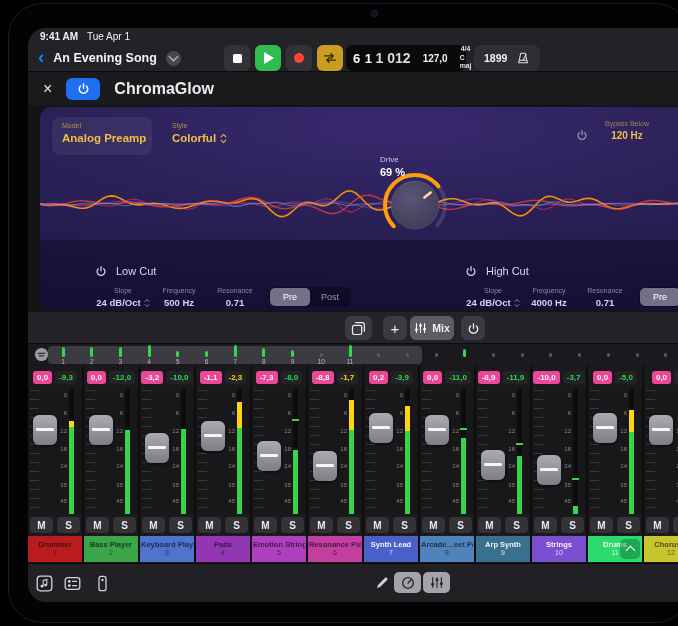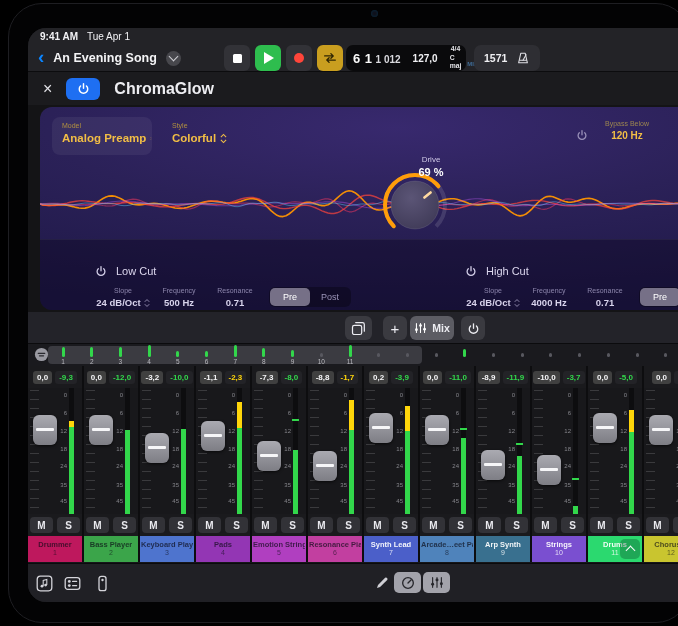--- a/index.html
+++ b/index.html
@@ -29,21 +29,21 @@
   .tbtn.play{background:#2EBD4E}
   .tbtn.cycle{background:#C99E1F}
   .stop-sq{width:9px;height:9px;background:#fff;border-radius:1.5px}
   .play-tri{width:0;height:0;border-left:10px solid #fff;border-top:6px solid transparent;border-bottom:6px solid transparent;margin-left:2px}
   .rec-dot{width:10px;height:10px;border-radius:50%;background:#FF453A}
   .lcd{position:absolute;left:318px;top:0;width:120px;height:26px;border-radius:7px;background:#0a0a0c;
        display:flex;align-items:center;padding:0 7px;gap:6px;box-sizing:border-box}
   .lcd .sep{width:1px;height:15px;background:rgba(255,255,255,0.09)}
   .lcd-pos{display:flex;align-items:baseline;gap:3px;white-space:nowrap}
   .lcd-bar{font-size:13px;font-weight:700;letter-spacing:0.5px;color:#fafafa}
-  .lcd-tick{font-size:10px;color:#d9d9de;font-weight:600}
+  .lcd-tick{font-size:14px;color:#d9d9de;font-weight:600}
   .lcd-tempo{font-size:10px;font-weight:700;color:#f0f0f3}
   .lcd-sig{display:flex;flex-direction:column;align-items:center;font-size:6.8px;line-height:1.25;color:#e4e4e8;font-weight:600}
   .lcd-midi{display:flex;flex-direction:column;justify-content:flex-end;height:18px;font-size:6px;color:#3f6a94;font-weight:700}
   .count-pill{position:absolute;left:446px;top:0;height:26px;border-radius:7px;background:#2e2e33;
               display:flex;align-items:center;gap:9px;padding:0 10px}
   .count-lbl{font-size:10.5px;font-weight:700;color:#f0f0f3}
   
   .plugin-header{position:absolute;top:44px;left:0;right:0;height:33px;background:#1b1b1e;
                  display:flex;align-items:center;gap:14px;padding-left:15px;box-sizing:border-box}
   .close-x{font-size:16px;color:#e3e3e8;font-weight:400;line-height:16px}
@@ -57,21 +57,21 @@
   .sel-value{font-size:11.5px;font-weight:700;color:#F2BE45;display:flex;align-items:center;gap:4px;white-space:nowrap}
   .model-box{position:absolute;left:12px;top:10px;width:100px;height:38px;border-radius:8px;
              background:rgba(255,255,255,0.06);padding:5px 0 0 10px;box-sizing:border-box}
   .style-box{position:absolute;left:122px;top:10px;padding:5px 0 0 10px;box-sizing:border-box}
   .dim-pwr{position:absolute;left:536px;top:20px;opacity:0.75}
   .mini-param{position:absolute;top:13px;text-align:center}
   .mini-param .mp-l{font-size:7px;color:#9c8650;margin-bottom:3px}
   .mini-param .mp-v{font-size:10px;font-weight:700;color:#F2BE45}
   .bypass-box{left:552px;width:70px}
   .level-box{left:624px;width:52px}
-  .drive-txt{position:absolute;left:356px;top:48px;width:70px;text-align:center;z-index:3}
+  .drive-txt{position:absolute;left:340px;top:48px;width:70px;z-index:3}
   .drive-l{font-size:8px;color:#cfc8e6}
   .drive-v{font-size:11px;font-weight:700;color:#fff;margin-top:2px}
   .knob-svg{position:absolute;left:339px;top:62px;z-index:2}
   .wave-svg{position:absolute;left:0;top:56px;z-index:1}
   
   .cut-panel{position:absolute;left:0;right:0;bottom:0;height:70px;background:rgba(8,4,24,0.35);
              border-top:1px solid rgba(255,255,255,0.05)}
   .cut-half{position:absolute;top:16px;height:70px}
   .cutL{left:55px;width:365px}
   .cutR{left:425px;width:300px}
@@ -97,21 +97,21 @@
   .rtick{position:absolute;width:3px;border-radius:1.5px;bottom:9px}
   .rtick.g{background:#32D74B}
   .rtick.x{background:#58585f}
   .rnum{position:absolute;bottom:1px;width:16px;text-align:center;font-size:6.5px;color:#bababf}
   .rfilter{position:absolute;left:6px;top:3px}
   .strips{position:absolute;top:22px;left:0;height:196px;display:flex;gap:2px;background:#0d0d0f}
   .strip{width:54px;flex:0 0 54px;background:#1a1a1d;position:relative}
   .vals{height:22px;display:flex;align-items:center;justify-content:center;gap:3px}
   .pill{height:13px;border-radius:3px;padding:0 4px;min-width:16px;display:flex;align-items:center;
         justify-content:center;font-size:8px;font-weight:700;box-sizing:border-box}
-  .pill.vol{background:#404040;color:#f5f5f7}
+  .pill.vol{background:#ec4899;color:#f5f5f7}
   .pill.peak{background:#232327}
   .pill.green{color:#32D74B}
   .pill.yellow{color:#FFD60A}
   .fzone{height:126px;position:relative;background:#18181b}
   .fticks{position:absolute;left:2px;top:2px;bottom:2px;width:9px;
           background:repeating-linear-gradient(to bottom,rgba(255,255,255,0.15) 0 1px,transparent 1px 9px)}
   .slabel{position:absolute;left:25px;width:14px;text-align:right;font-size:6px;color:#85858b}
   .meter{position:absolute;left:41px;top:0;bottom:0;width:5px;background:#0d0d0f}
   .mseg{position:absolute;left:0;width:5px}
   .mseg.g{background:#32D74B}
@@ -189,21 +189,21 @@
           <span class="sep"></span>
           <span class="lcd-sig">
             <span>4/4</span>
             <span>C maj</span>
           </span>
           <span class="lcd-midi">
               <span>MIDI</span>
             </span>
         </div>
         <div class="count-pill">
-          <span class="count-lbl">1571</span>
+          <span class="count-lbl">1899</span>
           <svg width="14" height="14" viewBox="0 0 16 16">
             <g fill="none" stroke="#e0e0e5" stroke-width="1.2" stroke-linejoin="round" stroke-linecap="round">
               <path d="M5.5 2.5h5L13 13.5H3z"></path>
               <path d="M8 10.5 11.5 4.2"></path>
               <path d="M4.3 10.5h7.4"></path>
             </g>
           </svg>
         </div>
       </div>
     </div>
@@ -439,21 +439,21 @@
               <div class="meter">
                 <div class="mseg y" style="top: 33px; height: 6px;"></div>
                 <div class="mseg g" style="top: 39px; height: 87px;"></div>
               </div>
               <div class="handle" style="top: 27px;"></div>
             </div>
             <div class="ms">
               <div class="msbtn">M</div>
               <div class="msbtn">S</div>
             </div>
-            <div class="lab dark" style="background: #be185d;">
+            <div class="lab dark" style="background: #b91c1c;">
               <div class="lname">Drummer</div>
               <div class="lnum">1</div>
             </div>
           </div>
           <div class="strip">
             <div class="vals">
               <div class="pill vol">0,0</div>
               <div class="pill peak green">-12,0</div>
             </div>
             <div class="fzone">

